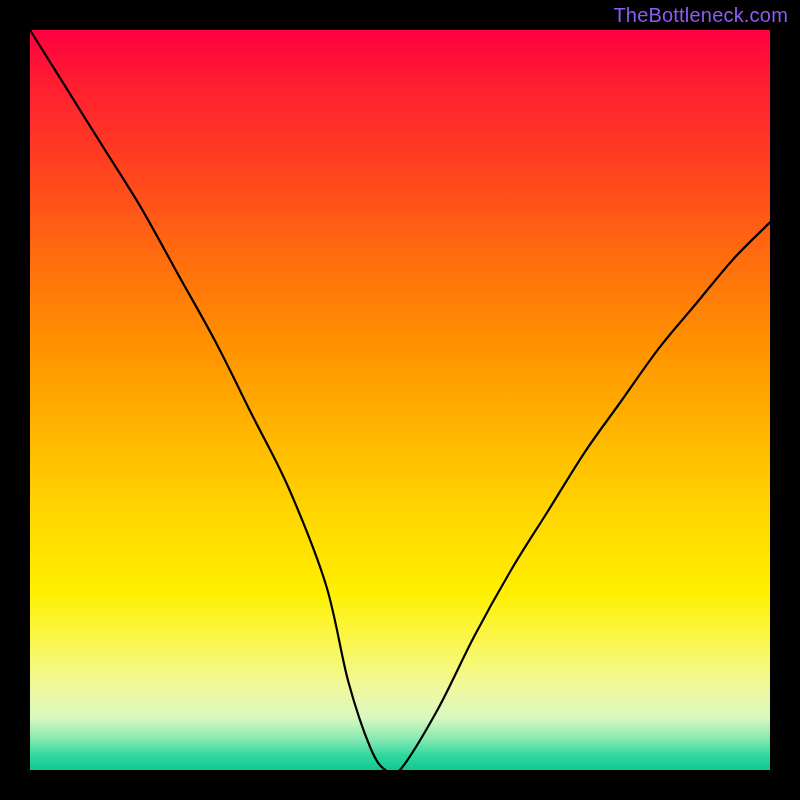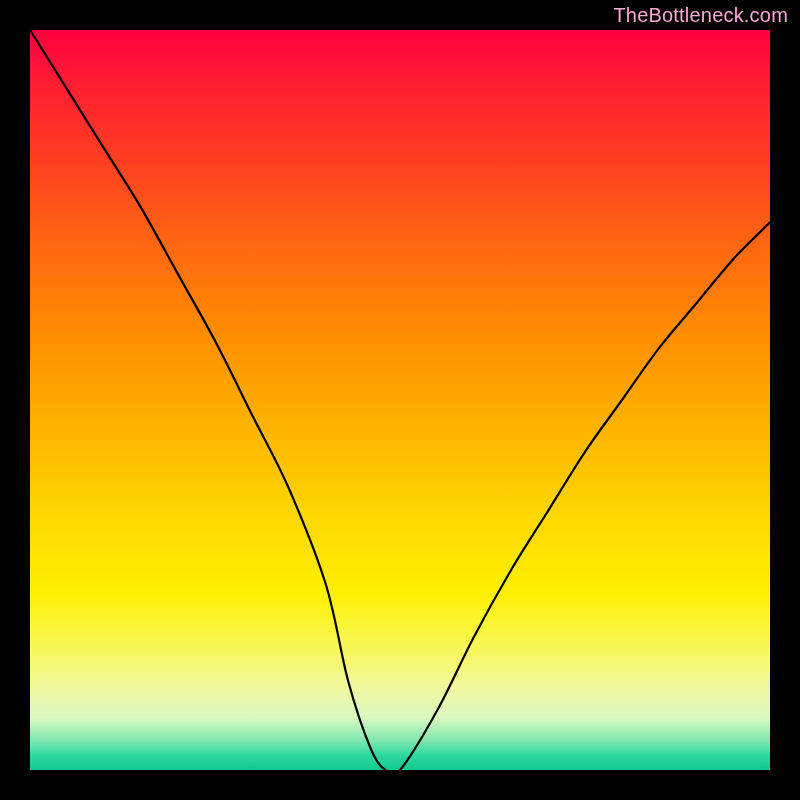--- a/index.html
+++ b/index.html
@@ -13,21 +13,21 @@
   }
   .stage {
     position: relative;
     width: 800px;
     height: 800px;
   }
   .watermark {
     position: absolute;
     top: 4px;
     right: 12px;
-    color: #f9a8d4;
+    color: #8b5cf6;
     font-size: 20px;
     font-weight: 500;
     letter-spacing: 0.2px;
     z-index: 3;
   }
   .plot {
     position: absolute;
     left: 30px;
     top: 30px;
     width: 740px;

